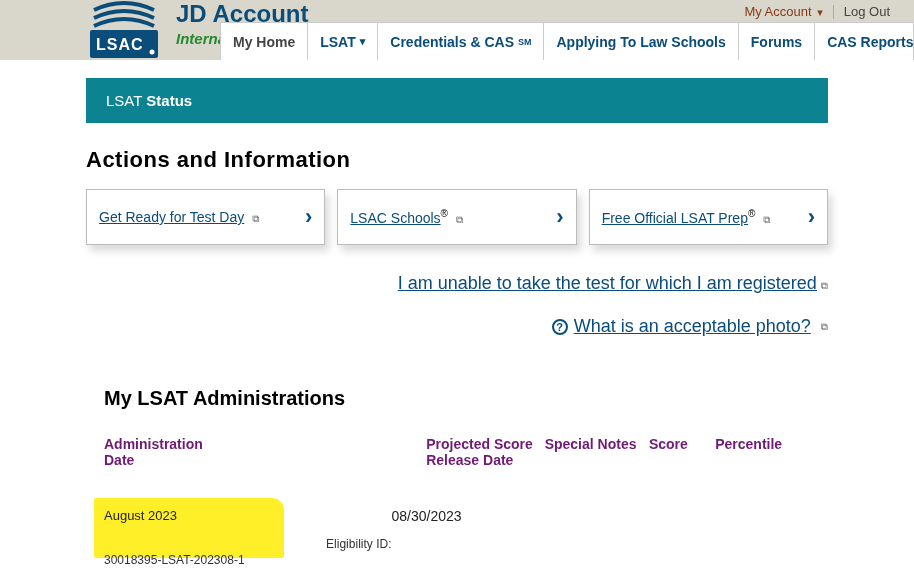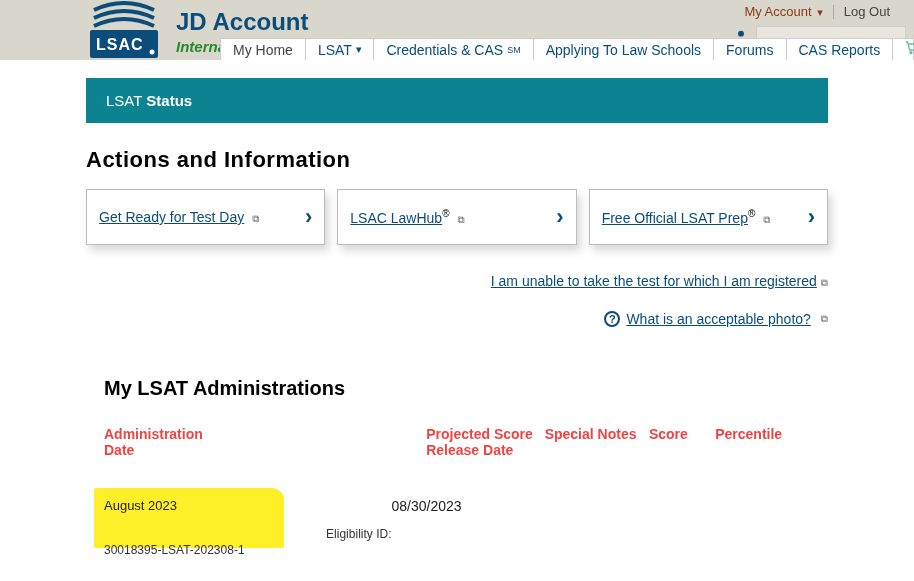--- a/index.html
+++ b/index.html
@@ -3,59 +3,59 @@
 <meta charset="utf-8">
 <style>
   * { box-sizing: border-box; margin: 0; padding: 0; }
   body { font-family: Arial, Helvetica, sans-serif; font-size: 14px; background: #fff; width: 914px; }
   .topbar { background: #d9d6cb; display: flex; padding: 0 0 0 86px; position: relative; }
   .logo-wrap { display: flex; align-items: flex-start; }
   .logo { width: 76px; height: 60px; margin-right: 14px; }
   .logo-arcs { fill:none; stroke:#0a4d7a; stroke-width:4; }
   .logo-box { fill:#0a4d7a; }
   .logo-text { fill:#fff; font: bold 16px Arial; letter-spacing:1px; }
-  .titles { padding-top: 8px; }
+  .titles { padding-top: 0px; }
   .app-title { color:#0a4d7a; font-size:24px; font-weight:bold; }
   .sub-title { color:#258a2f; font-style:italic; font-size:15px; font-weight:bold; margin-top:2px; }
   .top-right { position:absolute; top:4px; right:24px; display:flex; align-items:center; gap:10px; font-size:13px; }
   .my-account { color:#8b3a17; }
   .chev { color:#8b3a17; font-size:11px; margin-left:2px; display:inline-block; }
   .divider-v { width:1px; height:14px; background:#aaa; }
   .logout { color:#444; }
   .user-row { position:absolute; top:26px; right:8px; display:flex; align-items:center; gap:8px; }
   .user-icon { color:#0a4d7a; font-size:14px; }
   .user-blank { width:150px; height:22px; background:#e8e6dc; border:1px solid #ccc; }
   .nav { position:absolute; bottom:0; left:220px; right:0; display:flex; background:#fff; border:1px solid #ccc; border-bottom:none; }
-  .nav-item { padding:2px 12px; color:#0a4d7a; font-size:14px; border-right:1px solid #ccc; white-space:nowrap; display:flex; align-items:center; gap:4px; cursor:pointer; }
+  .nav-item { padding:10px 12px; color:#0a4d7a; font-size:14px; border-right:1px solid #ccc; white-space:nowrap; display:flex; align-items:center; gap:4px; cursor:pointer;font-weight:bold; }
   .nav-item:last-child { border-right:none; }
   .nav-item.active { color:#444; }
   .nav-chev { color:#0a4d7a; font-size:11px; }
   .cart-icon { color:#5fc1a8; font-size:15px; }
 
   .status-bar { background:#0b8390; color:#fff; padding:14px 20px; font-size:15px; margin:18px 86px 0 86px; }
   .status-bar .thin { font-weight:300; }
   .status-bar .bold { font-weight:bold; }
 
   .content { padding: 0 86px; }
   .section-h { font-size:22px; font-weight:900; margin:24px 0 16px 0; letter-spacing:0.5px; }
 
   .cards { display:flex; gap:12px; }
   .card { flex:1; border:1px solid #bbb; padding:14px 12px; display:flex; align-items:center; justify-content:space-between; box-shadow: 4px 6px 8px rgba(0,0,0,0.15); cursor:pointer; }
   .card-link { color:#0a4d7a; text-decoration:underline; font-size:14px; }
   .ext-icon { font-size:10px; margin-left:4px; color:#666; display:inline-block; }
   .card-arrow { color:#0a4d7a; font-size:22px; font-weight:bold; }
 
   .right-links { text-align:right; margin-top:28px; }
-  .right-links a { color:#0a4d7a; text-decoration:underline; font-size:14px; }
+  .right-links a { color:#0a4d7a; text-decoration:underline; font-size:18px; }
   .right-links .row2 { margin-top:22px; display:flex; justify-content:flex-end; align-items:center; gap:6px; }
   .q-icon { width:16px; height:16px; border:2px solid #0a4d7a; border-radius:50%; color:#0a4d7a; font-size:11px; font-weight:bold; display:inline-flex; align-items:center; justify-content:center; }
 
   .admin-h { font-size:20px; font-weight:900; margin:50px 0 26px 18px; }
   .table { width:100%; padding:0 18px; }
-  .thead { display:flex; color:#ef4444; font-weight:bold; font-size:14px; padding-bottom:12px; }
+  .thead { display:flex; color:#701a75; font-weight:bold; font-size:14px; padding-bottom:12px; }
   .col-admin { width:340px; }
   .col-proj { width:125px; }
   .col-notes { width:110px; }
   .col-score { width:70px; }
   .col-pct { width:100px; }
   .col-band { width:90px; }
   .trow { display:flex; padding-top:28px; font-size:14px; color:#222; align-items:flex-start; position:relative; }
   .highlight { position:absolute; left:-10px; top:18px; width:190px; height:60px; background:#ffef29; z-index:-1; border-radius:2px 12px 2px 2px; }
   .admin-cell { width:340px; }
   .admin-date { font-size:13px; }
@@ -139,21 +139,21 @@
   <div class="cards">
     <div class="card">
       <span>
         <span class="card-link">Get Ready for Test Day</span>
         <span class="ext-icon">⧉</span>
       </span>
       <span class="card-arrow">›</span>
     </div>
     <div class="card">
       <span>
-        <span class="card-link">LSAC LawHub</span><span class="reg">®</span>
+        <span class="card-link">LSAC Schools</span><span class="reg">®</span>
         <span class="ext-icon">⧉</span>
       </span>
       <span class="card-arrow">›</span>
     </div>
     <div class="card">
       <span>
         <span class="card-link">Free Official LSAT Prep</span><span class="reg">®</span>
         <span class="ext-icon">⧉</span>
       </span>
       <span class="card-arrow">›</span>

